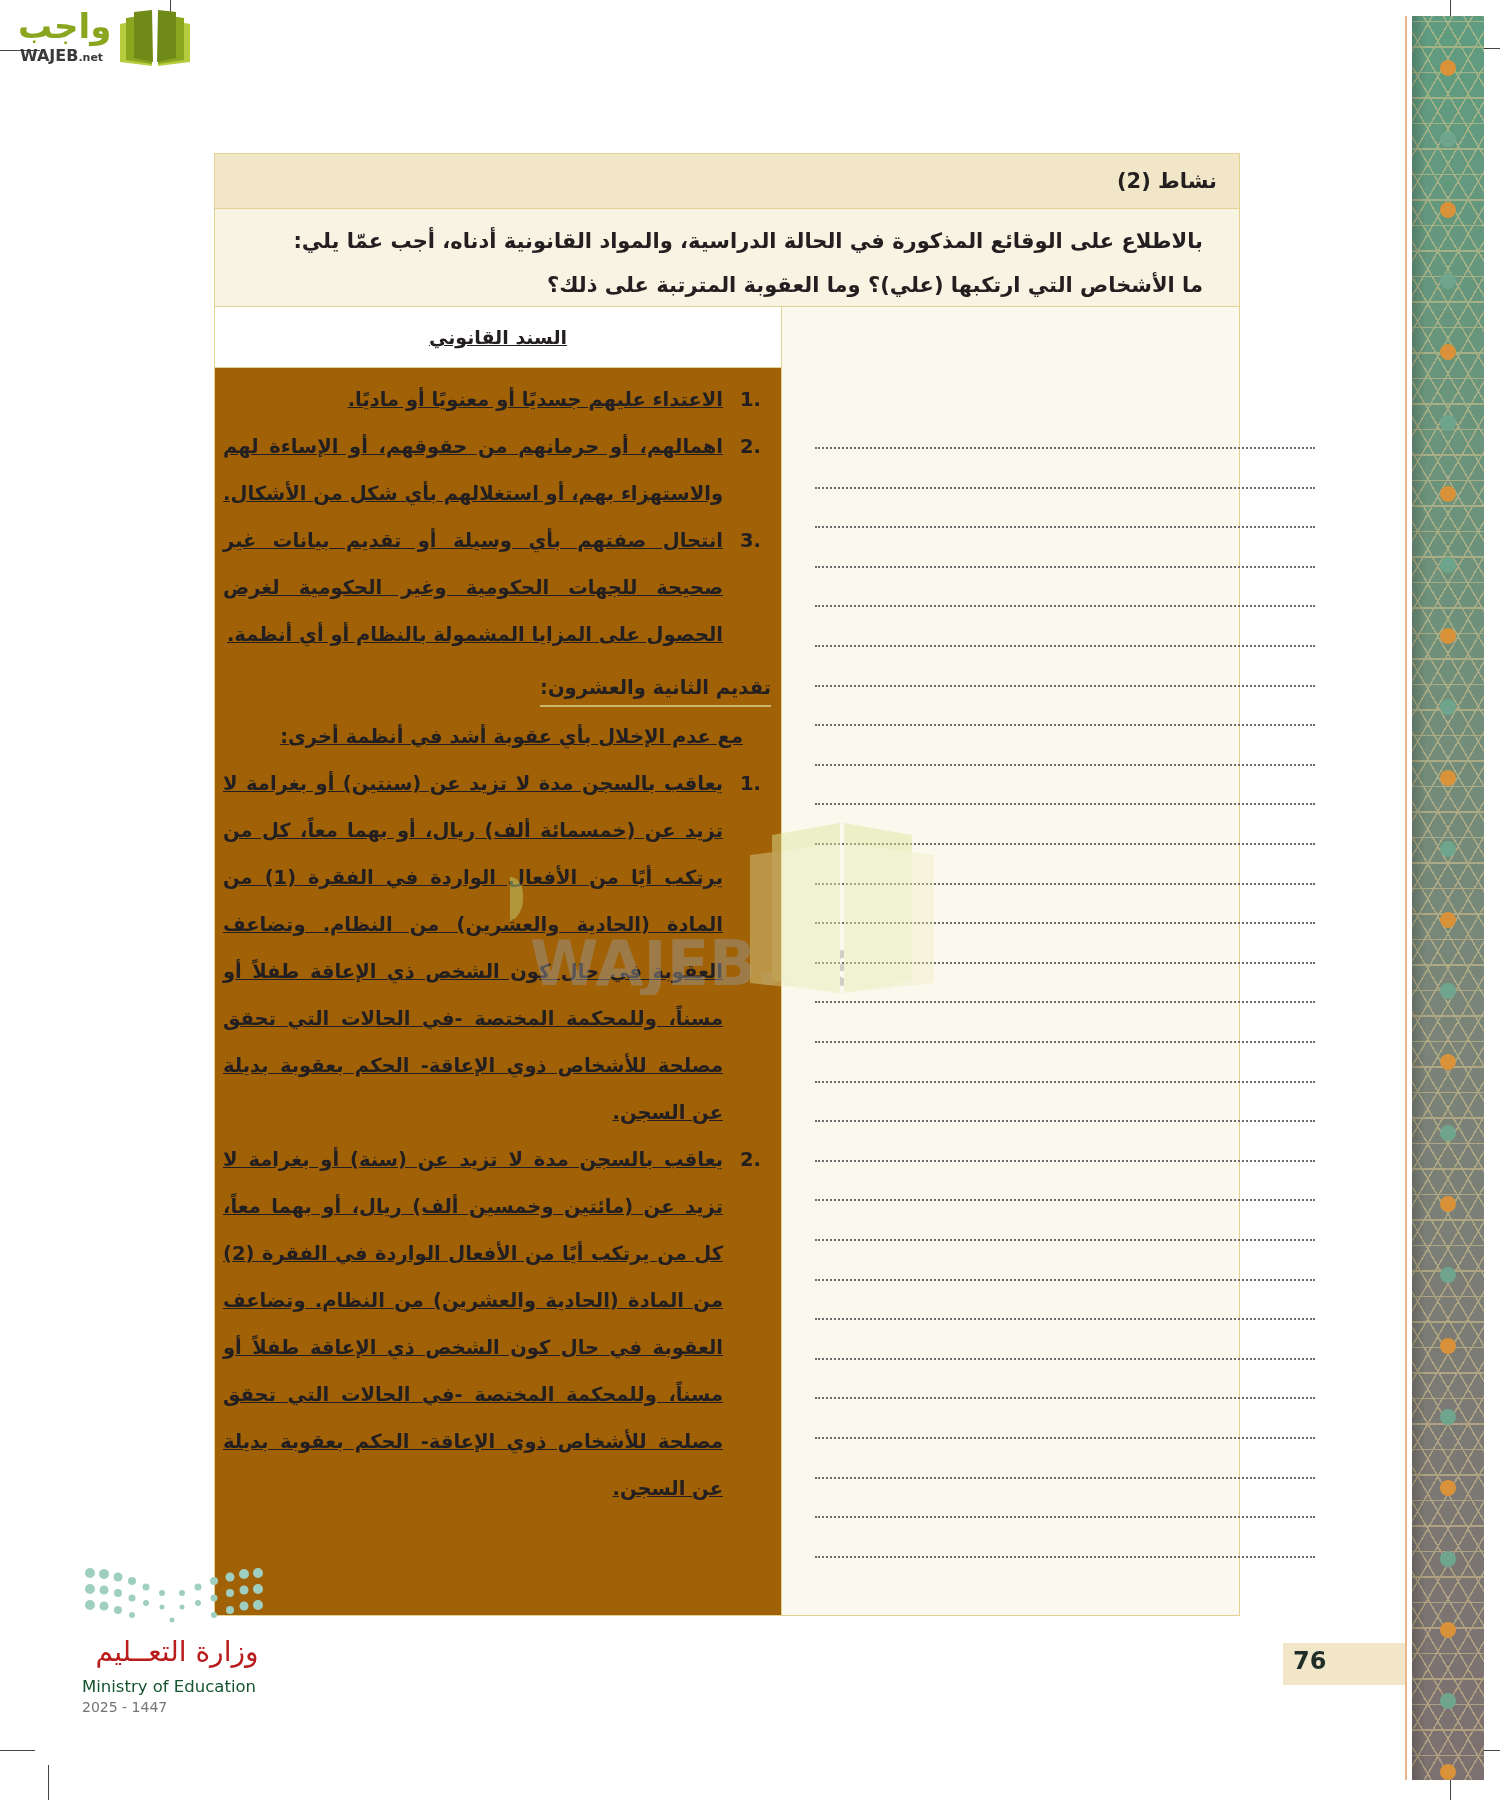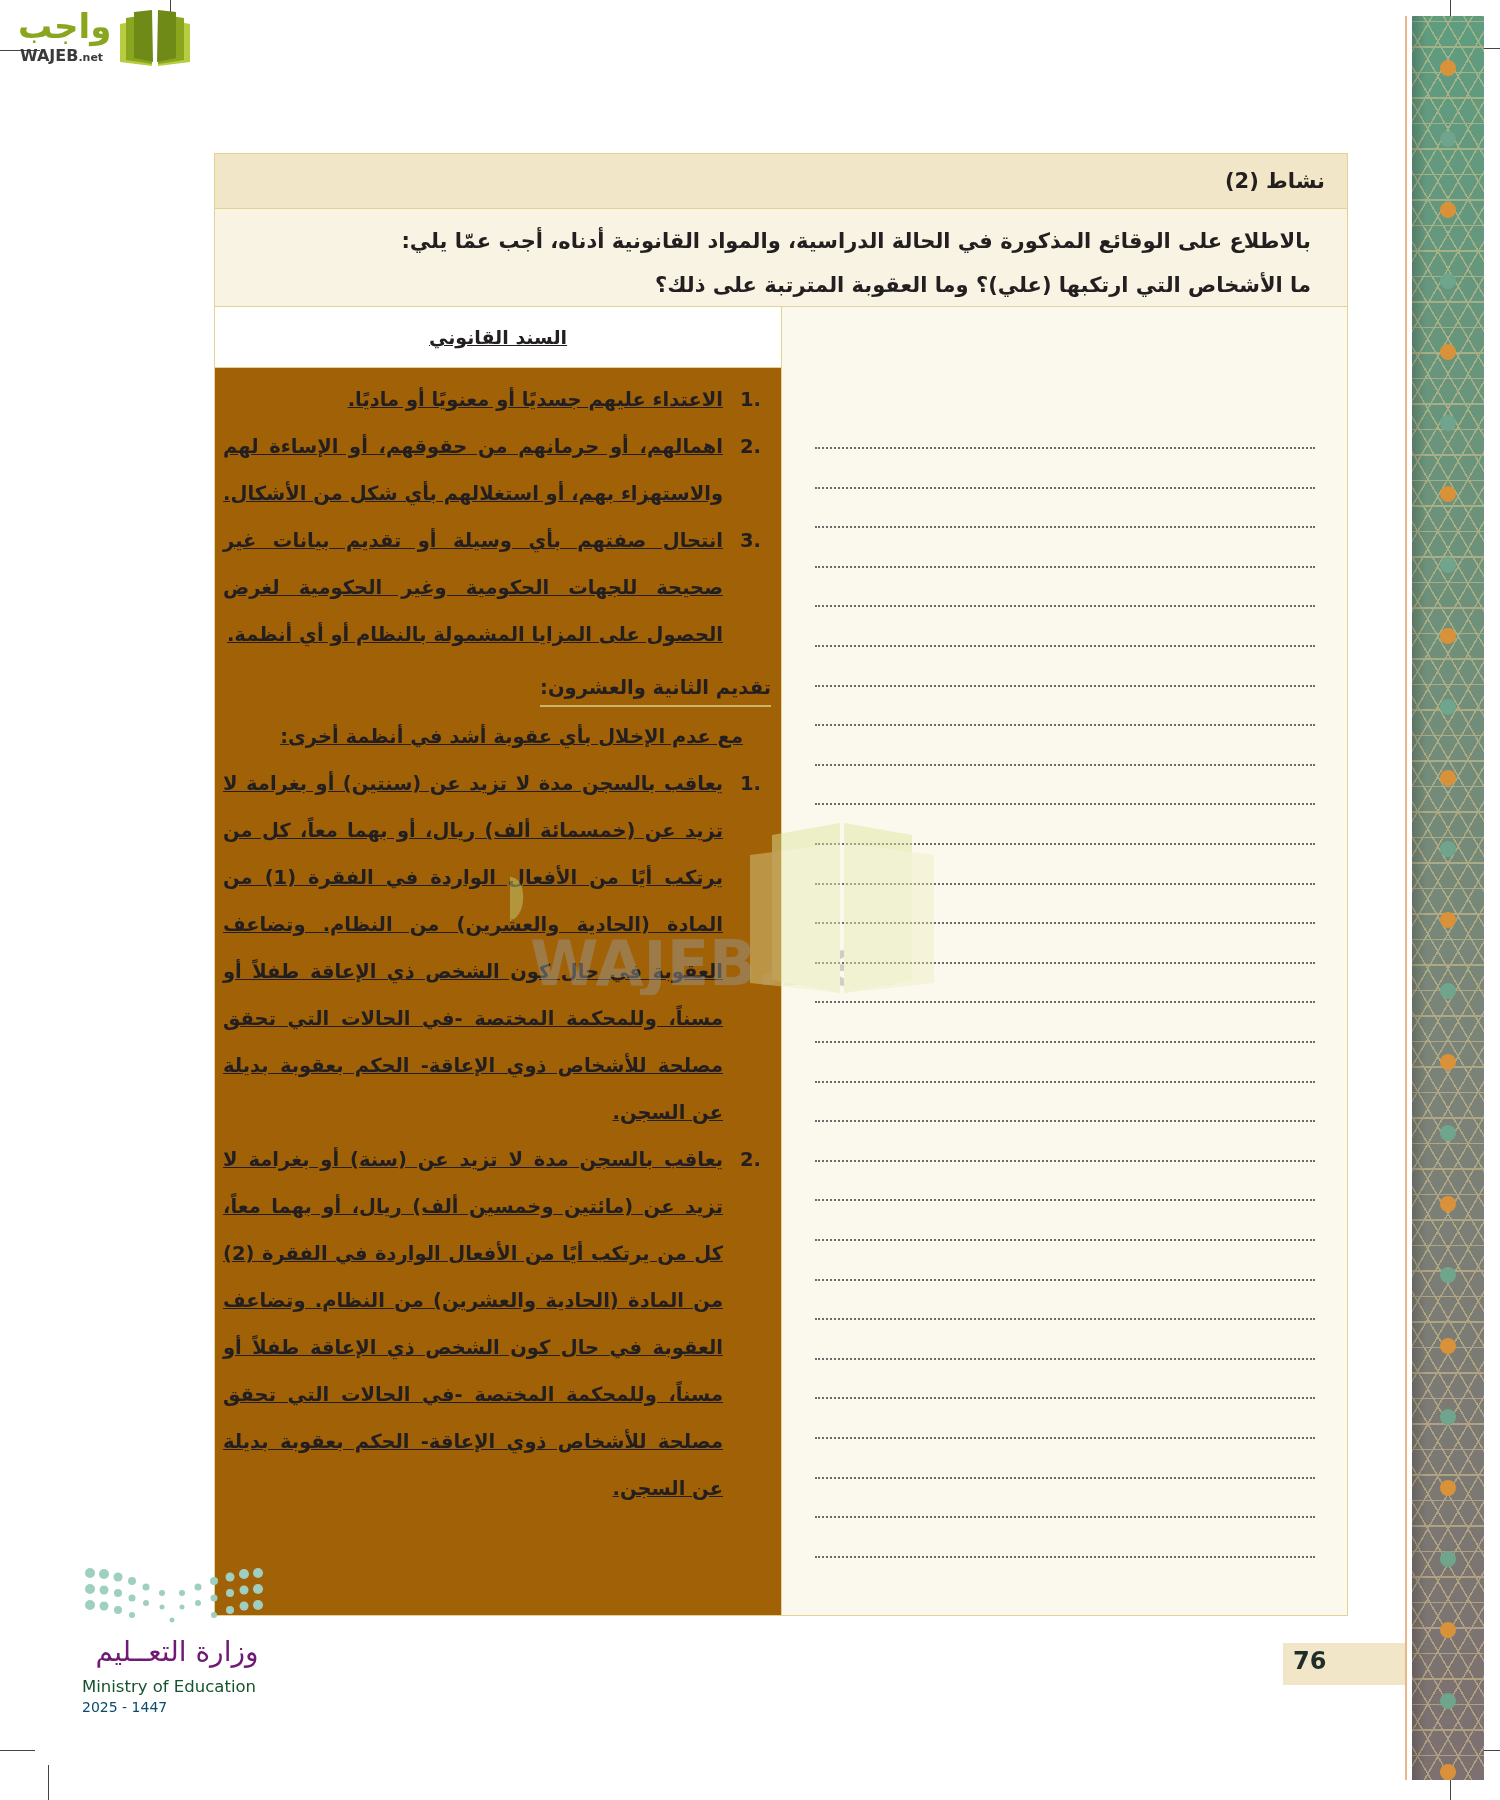--- a/index.html
+++ b/index.html
@@ -10,21 +10,21 @@
   
   .logo { left:8px; top:4px; width:185px; height:64px; }
   .logo-ar { position:absolute; left:10px; top:2px; font-size:34px; font-weight:bold; color:#8aa61f; direction:rtl; }
   .logo-en { position:absolute; left:12px; top:42px; font-size:16px; font-weight:bold; color:#3a3a3a; letter-spacing:0px; }
   .logo-en small { font-size:11px;text-align:center; }
   .logo-book { position:absolute; left:108px; top:6px; width:78px; height:58px; }
   .crop-v { position:absolute; width:1px; background:#444; }
   .crop-h { position:absolute; height:1px; background:#444; }
 
   
-  .box { left:214px; top:153px; width:1134px; height:1463px; border:1.5px solid #e2d293; background:#fbf8ee; box-sizing:border-box; }
+  .box { left:214px; top:153px; width:1026px; height:1463px; border:1.5px solid #e2d293; background:#fbf8ee; box-sizing:border-box; }
   .title-band { position:absolute; left:0; top:0; right:0; height:55px; background:#f1e6c8; border-bottom:1.5px solid #e2d293;
                 direction:rtl; text-align:right; padding-right:22px; box-sizing:border-box; line-height:54px; font-size:21px; font-weight:bold; }
   .question-band { position:absolute; left:0; top:55px; right:0; height:98px; background:#f8f3e2; border-bottom:1.5px solid #e2d293;
                    direction:rtl; text-align:right; padding:10px 36px 0 10px; box-sizing:border-box; font-size:21px; font-weight:bold; line-height:44px; }
   .left-col { position:absolute; left:0; top:153px; width:567px; bottom:0; background:#a16207; border-left:0; border-right:1.5px solid #e2d293; box-sizing:border-box;text-decoration:underline; }
   .legal-head { height:60px; border-bottom:1.5px solid #e2d293; text-align:center; line-height:60px; font-size:19px; font-weight:bold; direction:rtl; background:#ffffff; }
   .legal-body { direction:rtl; text-align:right; padding:8px 10px 0 8px; font-size:19.5px; font-weight:bold; line-height:47px; }
   .art-title { display:inline-block; border-bottom:2.5px solid #c9b76a; line-height:34px; margin-top:6px; margin-bottom:6px; }
   .para { text-align:justify; text-align-last:right; padding-right:28px; }
   .list-item { position:relative; padding-right:48px; text-align:justify; text-align-last:right; }
@@ -49,23 +49,23 @@
   .strip-shade { left:1412px; top:16px; width:14px; height:1764px; background:linear-gradient(to right, rgba(0,0,0,0.18), rgba(0,0,0,0)); }
   .star { position:absolute; left:1440px; width:16px; height:16px; border-radius:50%; }
 
   
   .pagenum { left:1283px; top:1643px; width:122px; height:42px; background:#f1e6c8; }
   .pagenum span { position:absolute; left:10px; top:4px; font-size:24px; font-weight:bold; color:#1f2e28; font-family:"DejaVu Sans", sans-serif; }
 
   
   .moe { left:82px; top:1565px; width:200px; height:160px; }
   .moe-dots { position:absolute; left:0; top:0; width:190px; height:60px; }
-  .moe-ar { position:absolute; left:0; top:70px; width:190px; font-size:28px; color:#701a75; text-align:center; direction:rtl; font-family:"DejaVu Sans", sans-serif; }
+  .moe-ar { position:absolute; left:0; top:70px; width:190px; font-size:28px; color:#b91c1c; text-align:center; direction:rtl; font-family:"DejaVu Sans", sans-serif; }
   .moe-en { position:absolute; left:0; top:112px; font-size:16.5px; color:#14532d; font-family:"DejaVu Sans", sans-serif; }
-  .moe-year { position:absolute; left:0; top:134px; font-size:14px; color:#0c4a6e; font-family:"DejaVu Sans", sans-serif; }
+  .moe-year { position:absolute; left:0; top:134px; font-size:14px; color:#737373; font-family:"DejaVu Sans", sans-serif; }
 </style>
 </head>
 <body>
 
 <div class="crop-v" style="left:170px; top:0; height:58px;"></div>
 <div class="crop-h" style="left:0; top:50px; width:40px;"></div>
 <div class="crop-v" style="left:1450px; top:0; height:28px;"></div>
 <div class="crop-h" style="left:1465px; top:48px; width:35px;"></div>
 <div class="crop-v" style="left:1450px; top:1765px; height:35px;"></div>
 <div class="crop-h" style="left:1465px; top:1750px; width:35px;"></div>

